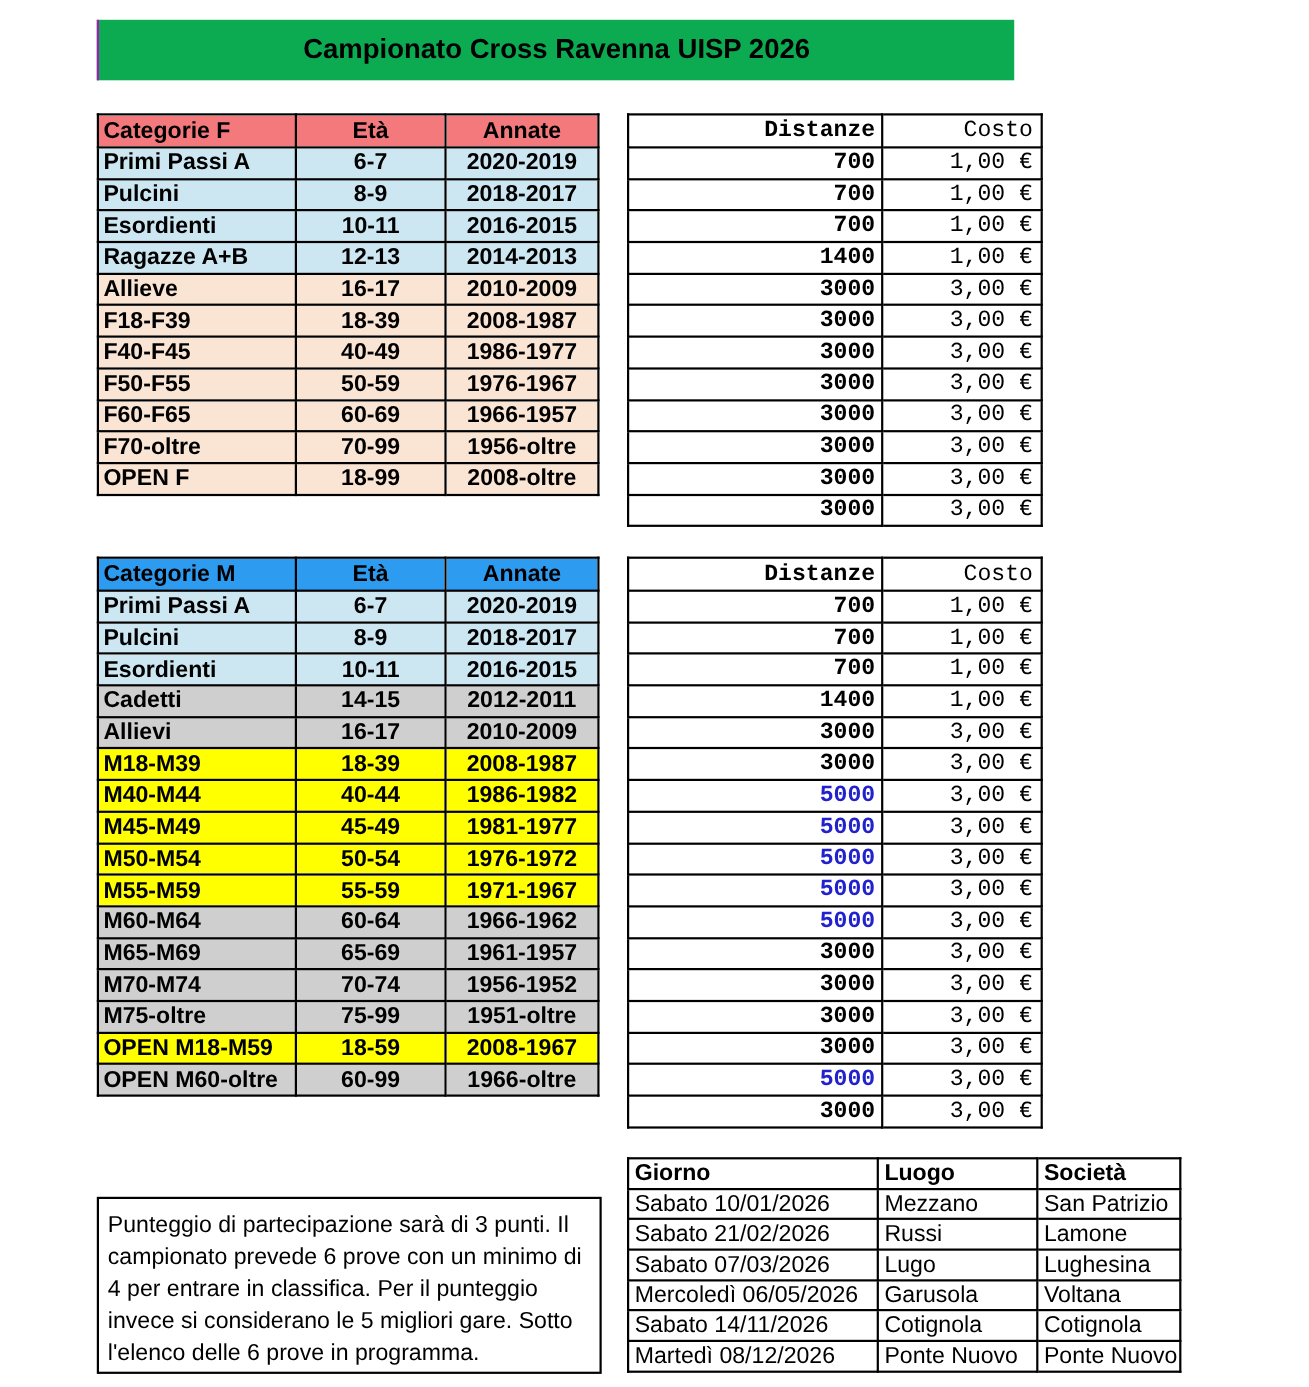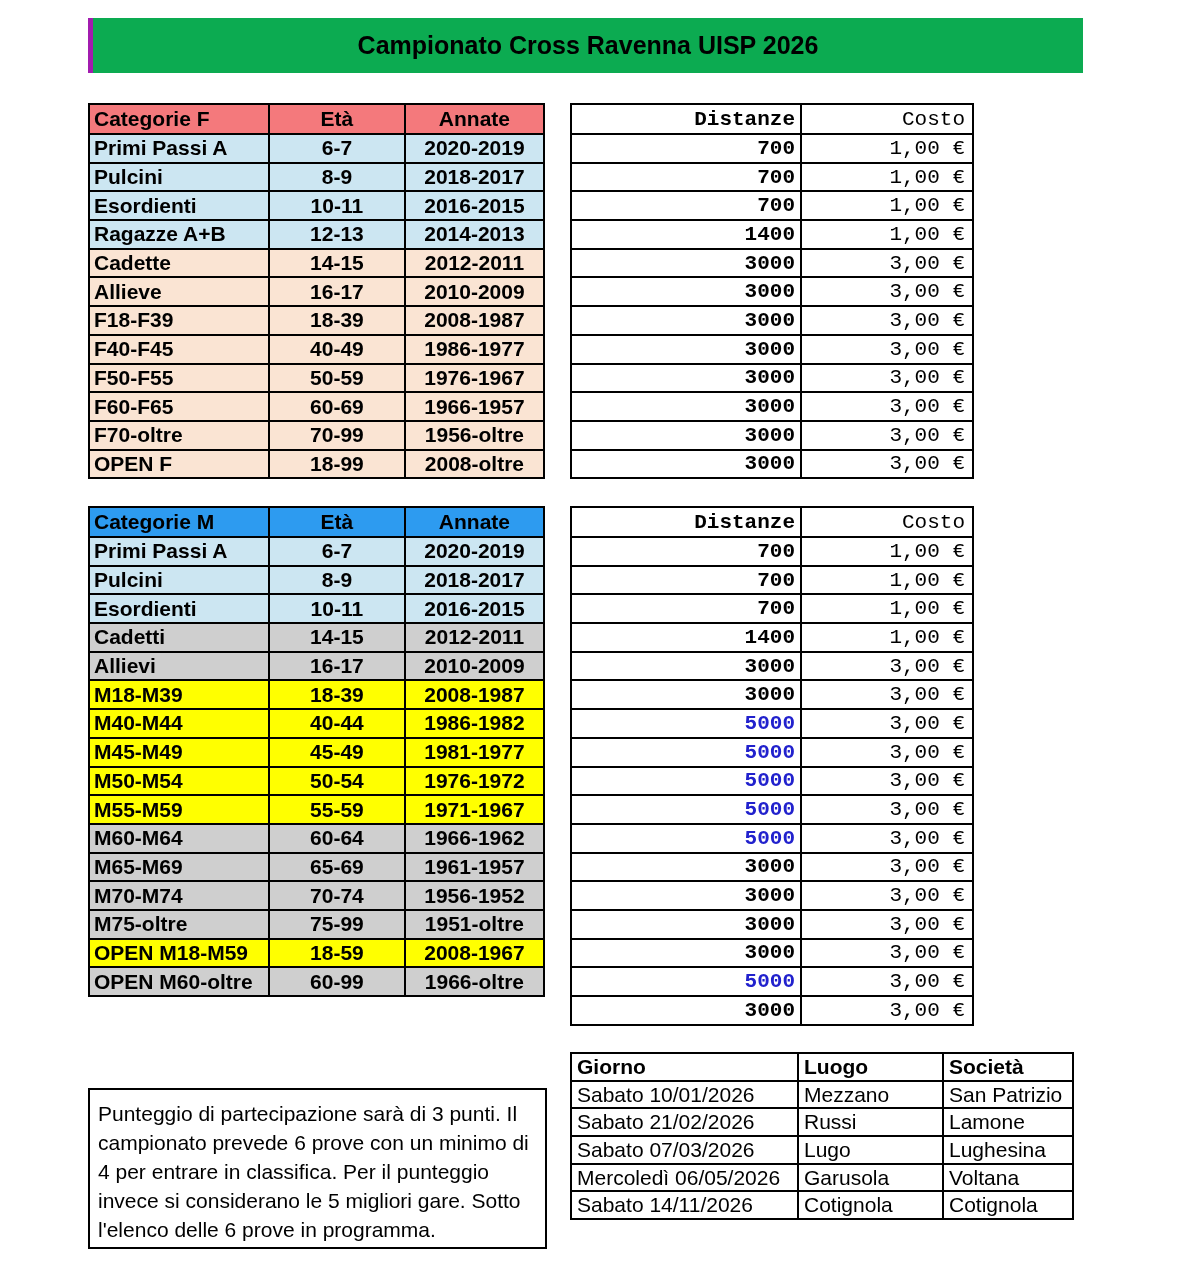--- a/index.html
+++ b/index.html
@@ -15,23 +15,23 @@
   *{box-sizing:border-box;}
   html,body{margin:0;padding:0;}
   body{
     width:1190px;height:1261px;
     background:#ffffff;
     font-family:"Liberation Sans", sans-serif;
     color:#000;
     position:relative;
   }
   .title-bar{
-    position:absolute;left:88px;top:18px;width:995px;height:55px;
+    position:absolute;left:88px;top:18px;width:834px;height:55px;
     background:var(--green);
-    border-left:5px solid #a21caf;
+    border-left:2px solid #a21caf;
     display:flex;align-items:center;justify-content:center;
     font-size:25px;font-weight:bold;
   }
   table{border-collapse:collapse;table-layout:fixed;}
   th,td{
     border:2px solid #000;
     overflow:hidden;white-space:nowrap;
     font-size:21px;
     padding:0;
   }
@@ -47,21 +47,21 @@
   .cat-tbl thead th{text-align:center;padding-left:0;}
   .pos-f{top:103px;}
   .pos-m{top:506px;}
   .hdr-f th{background:var(--salmon);}
   .hdr-m th{background:var(--header-blue);}
 
   
   .dist-tbl{position:absolute;left:570px;font-family:Liberation Mono, monospace;}
   .dist-tbl table{width:378px;}
   .dist-tbl .c-dist{width:230px;text-align:right;padding-right:5px;font-weight:bold;}
-  .dist-tbl .c-cost{width:172px;text-align:right;padding-right:7px;font-weight:normal;padding-left:37px;}
+  .dist-tbl .c-cost{width:145px;text-align:right;padding-right:7px;font-weight:normal;padding-left:37px;}
   .dist-tbl thead th{font-weight:bold;background:#fff;}
 
   .bg-blue{background:var(--light-blue);}
   .bg-peach{background:var(--peach);}
   .bg-gray{background:var(--gray);padding-left:45px;}
   .bg-yellow{background:var(--yellow);}
   .text-blue{color:var(--distance-blue);}
 
   
   .note-box{
@@ -114,25 +114,20 @@
           <td class="c-cat">Esordienti</td>
           <td class="c-eta">10-11</td>
           <td class="c-ann">2016-2015</td>
         </tr>
         <tr class="bg-blue">
           <td class="c-cat">Ragazze A+B</td>
           <td class="c-eta">12-13</td>
           <td class="c-ann">2014-2013</td>
         </tr>
         <tr class="bg-peach">
-          <td class="c-cat">Cadette</td>
-          <td class="c-eta">14-15</td>
-          <td class="c-ann">2012-2011</td>
-        </tr>
-        <tr class="bg-peach">
           <td class="c-cat">Allieve</td>
           <td class="c-eta">16-17</td>
           <td class="c-ann">2010-2009</td>
         </tr>
         <tr class="bg-peach">
           <td class="c-cat">F18-F39</td>
           <td class="c-eta">18-39</td>
           <td class="c-ann">2008-1987</td>
         </tr>
         <tr class="bg-peach">
@@ -432,15 +427,20 @@
         <tr>
           <td class="c-s0">Mercoledì 06/05/2026</td>
           <td class="c-s1">Garusola</td>
           <td class="c-s2">Voltana</td>
         </tr>
         <tr>
           <td class="c-s0">Sabato 14/11/2026</td>
           <td class="c-s1">Cotignola</td>
           <td class="c-s2">Cotignola</td>
         </tr>
+        <tr>
+          <td class="c-s0">Martedì 08/12/2026</td>
+          <td class="c-s1">Ponte Nuovo</td>
+          <td class="c-s2">Ponte Nuovo</td>
+        </tr>
       </tbody>
   </table>
 </div>
 
 </body></html>

